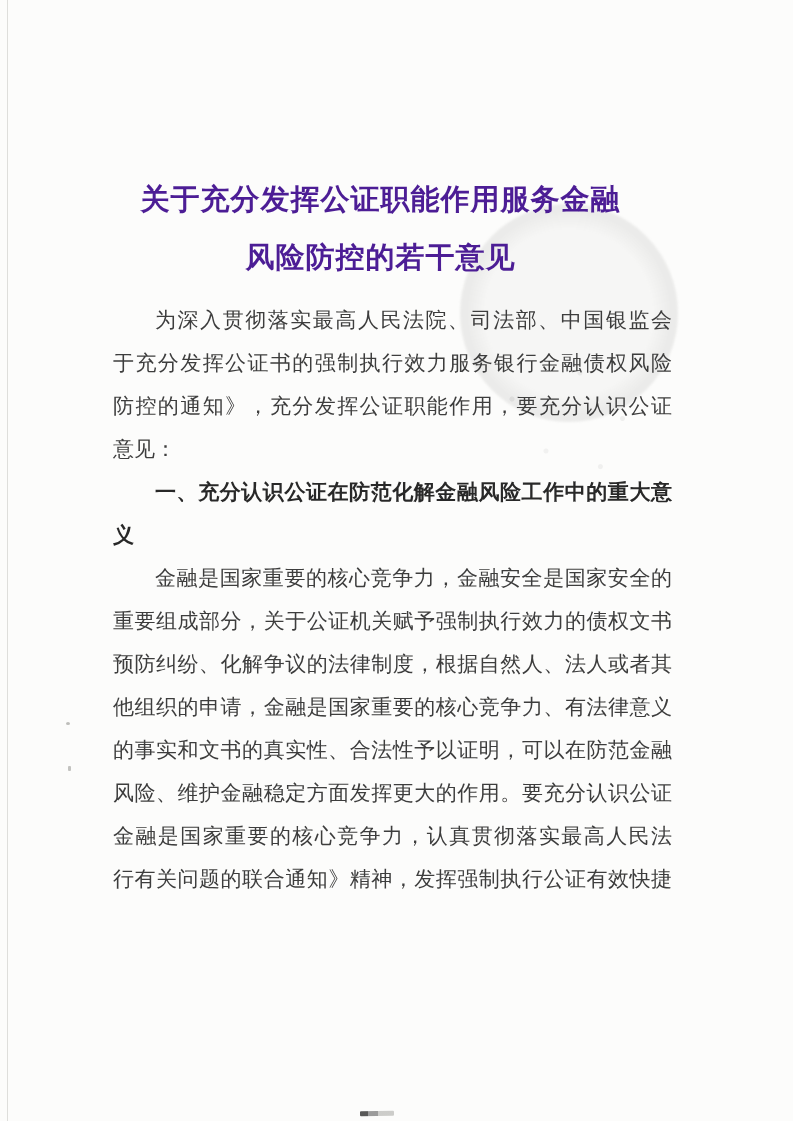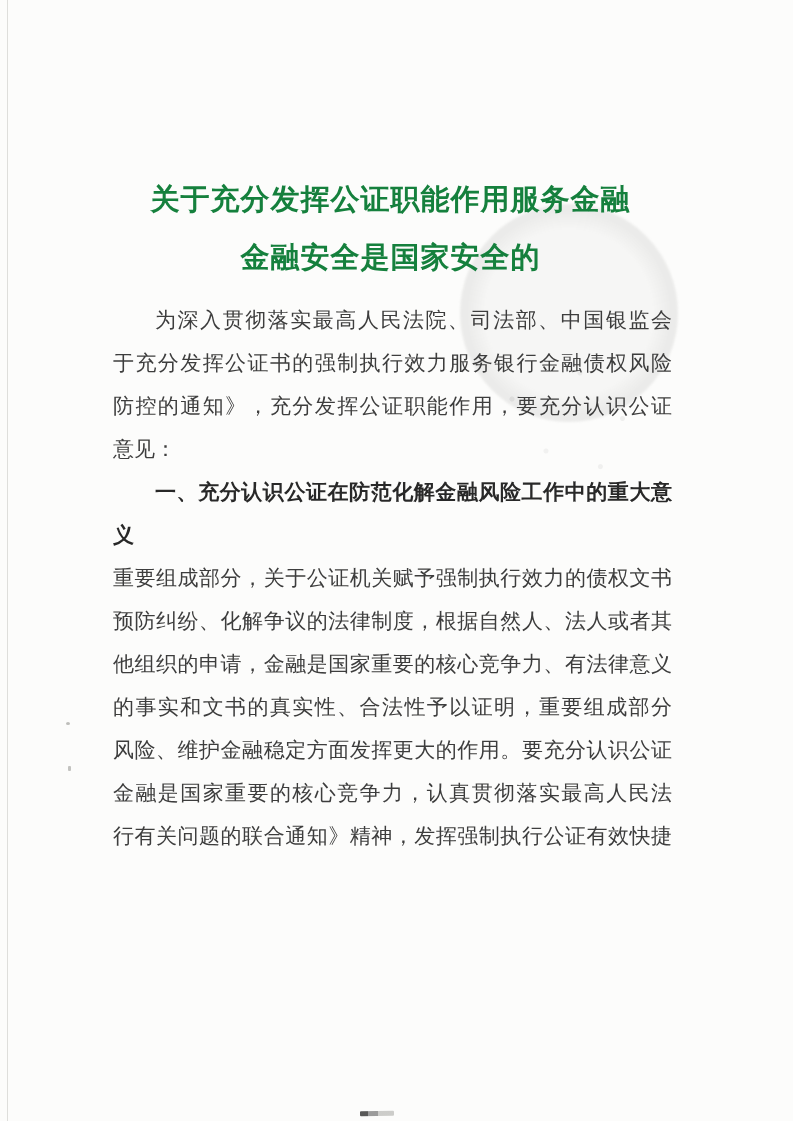--- a/index.html
+++ b/index.html
@@ -25,23 +25,23 @@
     position:absolute;left:478px;top:360px;width:170px;height:130px;
     background:
       radial-gradient(circle at 20% 30%, rgba(100,100,100,0.10) 0 2px, transparent 3px),
       radial-gradient(circle at 60% 10%, rgba(100,100,100,0.08) 0 2px, transparent 3px),
       radial-gradient(circle at 85% 45%, rgba(100,100,100,0.09) 0 2px, transparent 3px),
       radial-gradient(circle at 40% 70%, rgba(100,100,100,0.07) 0 2px, transparent 3px),
       radial-gradient(circle at 72% 82%, rgba(100,100,100,0.08) 0 2px, transparent 3px);
     filter:blur(0.5px);
   }
   .title{
-    position:absolute;left:111px;top:170px;width:559px;margin:0;
+    position:absolute;left:101px;top:170px;width:559px;margin:0;
     text-align:center;font-size:29px;line-height:58px;font-weight:700;
-    color:#15803d;letter-spacing:1px;
+    color:#4c1d95;letter-spacing:1px;
   }
   .title .tline{display:block;}
   .doc-body{
     position:absolute;left:113px;top:299px;width:559px;
   }
   .line{
     font-size:21px;line-height:43px;height:43px;color:#3d3d3d;
     text-align:justify;text-align-last:justify;text-justify:inter-character;
     overflow:hidden;
   }
@@ -61,34 +61,35 @@
 </head>
 <body>
 
 <div class="page">
   <div class="scan-edge"></div>
   <div class="stamp"></div>
   <div class="stamp-speckle"></div>
 
   <h1 class="title">
     <span class="tline">关于充分发挥公证职能作用服务金融</span>
-    <span class="tline">金融安全是国家安全的</span>
+    <span class="tline">风险防控的若干意见</span>
   </h1>
 
   <div class="doc-body">
       <div class="line indent">为深入贯彻落实最高人民法院、司法部、中国银监会《关</div>
       <div class="line">于充分发挥公证书的强制执行效力服务银行金融债权风险</div>
       <div class="line">防控的通知》，充分发挥公证职能作用，要充分认识公证</div>
       <div class="line short">意见：</div>
       <div class="line heading indent">一、充分认识公证在防范化解金融风险工作中的重大意</div>
       <div class="line heading short">义</div>
+      <div class="line indent">金融是国家重要的核心竞争力，金融安全是国家安全的</div>
       <div class="line">重要组成部分，关于公证机关赋予强制执行效力的债权文书执</div>
       <div class="line">预防纠纷、化解争议的法律制度，根据自然人、法人或者其</div>
       <div class="line">他组织的申请，金融是国家重要的核心竞争力、有法律意义</div>
-      <div class="line">的事实和文书的真实性、合法性予以证明，重要组成部分</div>
+      <div class="line">的事实和文书的真实性、合法性予以证明，可以在防范金融</div>
       <div class="line">风险、维护金融稳定方面发挥更大的作用。要充分认识公证</div>
       <div class="line">金融是国家重要的核心竞争力，认真贯彻落实最高人民法</div>
       <div class="line">行有关问题的联合通知》精神，发挥强制执行公证有效快捷</div>
     </div>
 
   <div class="speck-a"></div>
   <div class="speck-b"></div>
   <div class="smudge"></div>
 </div>
 

